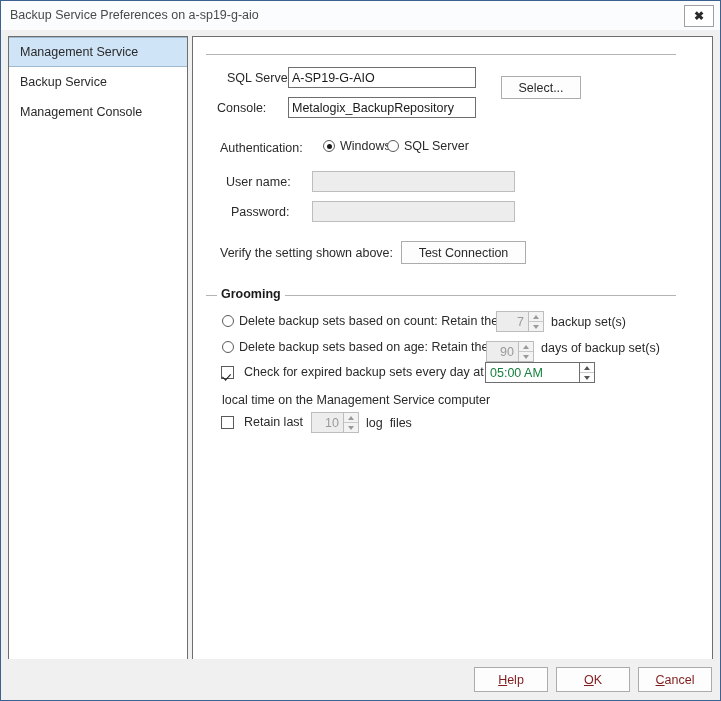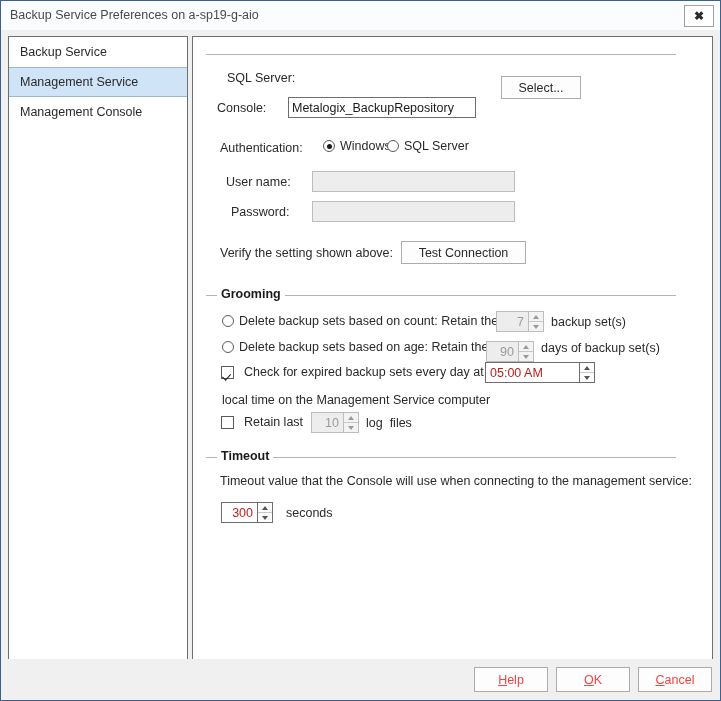--- a/index.html
+++ b/index.html
@@ -174,21 +174,21 @@
   .spin {
     position: absolute;
     height: 21px;
     display: flex;
     border: 1px solid #6e6e6e;
     background: #ffffff;
   }
   .spin .sval {
     flex: 1 1 auto;
     display: flex; align-items: center;
-    font-size: 12.5px; color: #b91c1c;
+    font-size: 12.5px; color: #15803d;
     padding: 0 4px;
     overflow: hidden;
   }
   .spin.right .sval { justify-content: flex-end; }
   .spin.left  .sval { justify-content: flex-start; }
   .spin .sbtns {
     flex: 0 0 15px;
     display: flex; flex-direction: column;
     border-left: 1px solid #6e6e6e;
   }
@@ -220,56 +220,57 @@
   #footer {
     position: absolute; left: 0; bottom: 0;
     width: 719px; height: 41px;
     background: #f0f0f0;
   }
   .fbtn {
     position: absolute; top: 8px;
     width: 74px; height: 25px;
     border: 1px solid #acacac;
     background: #fdfdfd;
-    font-size: 12.5px; color: #ef4444;
+    font-size: 12.5px; color: #7f1d1d;
     display: flex; align-items: center; justify-content: center;
     cursor: pointer;
   }
   .fbtn u { text-decoration: underline; }
 </style>
 </head>
 <body>
 
 <div id="window">
 
   <div id="titlebar">
     <div id="title-text">Backup Service Preferences on a-sp19-g-aio</div>
     <div id="close-btn">
       <span>✖</span>
     </div>
   </div>
 
   <div id="sidebar">
+    <div class="side-item sel">
+      <span>Management Service</span>
+    </div>
     <div class="side-item">
       <span>Backup Service</span>
     </div>
-    <div class="side-item sel">
-      <span>Management Service</span>
-    </div>
     <div class="side-item">
       <span>Management Console</span>
     </div>
   </div>
 
   <div id="content">
 
     <div class="group" style="left:13px; top:17px; width:470px; height:215px;">
       <div class="gline" style="width:470px;"></div>
 
       <div class="lbl" style="left:11px; top:17px;margin-left:10px;">SQL Server:</div>
+      <input class="tin" type="text" style="left: 82px; top: 13px; width: 188px;" value="A-SP19-G-AIO">
       <div class="btn" style="left:295px; top:22px; width:80px; height:23px;">Select...</div>
 
       <div class="lbl" style="left:11px; top:47px;">Console:</div>
       <input class="tin" type="text" style="left: 82px; top: 43px; width: 188px;" value="Metalogix_BackupRepository">
 
       <div class="lbl" style="left:14px; top:87px;">Authentication:</div>
       <div class="radio-wrap" style="left:117px; top:85px;">
         <span class="radio on"></span>
         <span class="rtxt">Windows</span>
       </div>
@@ -339,35 +340,20 @@
       <div class="spin dis right" style="left:105px; top:117px; width:48px;">
         <div class="sval">10</div>
         <div class="sbtns">
           <div class="sb up"></div>
           <div class="sb down"></div>
         </div>
       </div>
       <div class="lbl" style="left:160px; top:121px; white-space:pre;">log  files</div>
     </div>
 
-    <div class="group" style="left:13px; top:420px; width:470px; height:90px;">
-      <div class="gline" style="width:470px;"></div>
-      <div class="glegend">Timeout</div>
-
-      <div class="lbl" style="left:14px; top:17px;">Timeout value that the Console will use when connecting to the management service:</div>
-
-      <div class="spin right" style="left:15px; top:45px; width:52px;">
-        <div class="sval">300</div>
-        <div class="sbtns">
-          <div class="sb up"></div>
-          <div class="sb down"></div>
-        </div>
-      </div>
-      <div class="lbl" style="left:80px; top:49px;">seconds</div>
-    </div>
 
   </div>
 
   <div id="footer">
     <div class="fbtn" style="left:473px;">
       <span><u>H</u><span>elp</span></span>
     </div>
     <div class="fbtn" style="left:555px;">
       <span><u>O</u><span>K</span></span>
     </div>

